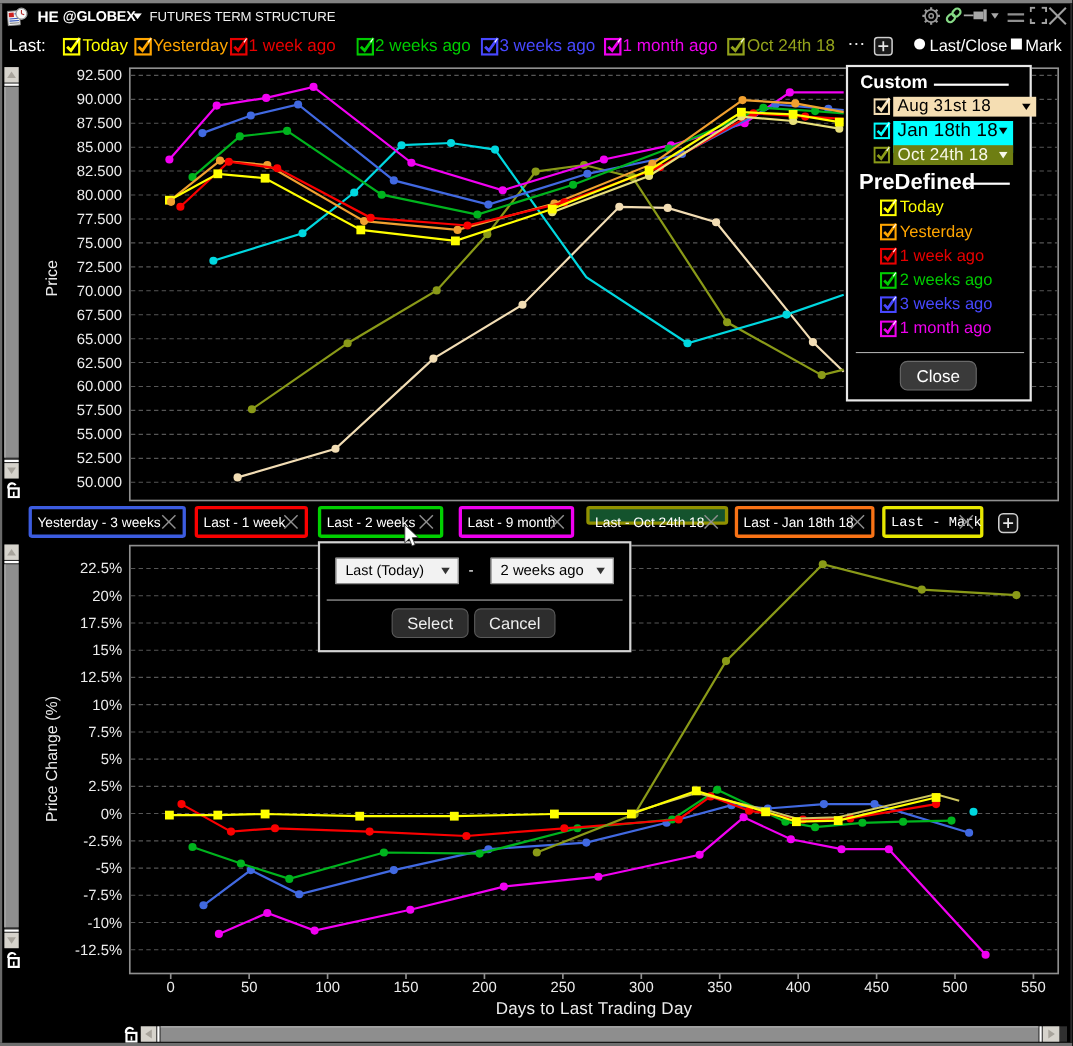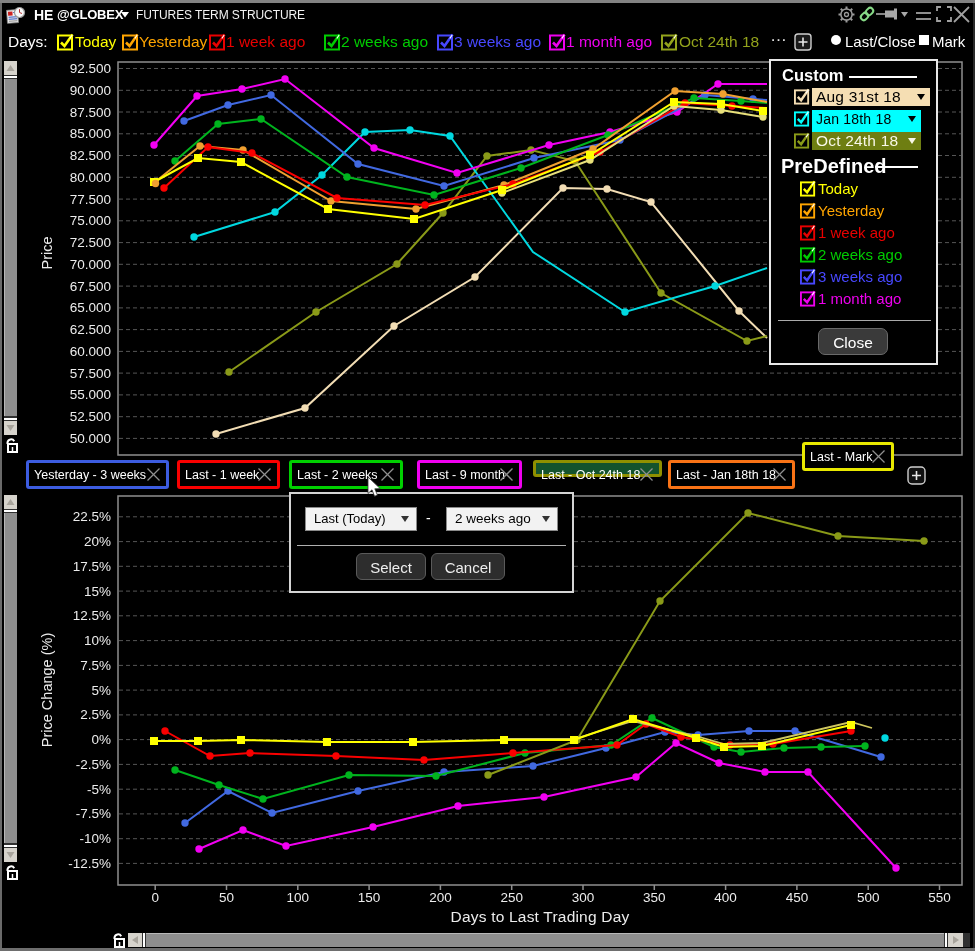--- a/index.html
+++ b/index.html
@@ -348,21 +348,21 @@
       <path d="M15 11 V15 H11"></path>
       <path d="M5 15 H1 V11"></path>
     </g>
   </svg>
 <svg style="position:absolute;left:953px;top:6px" width="17" height="17" viewBox="0 0 17 17">
     <g stroke="#a0a0a0" stroke-width="1.8">
       <line x1="1" y1="1" x2="16" y2="16"></line>
       <line x1="16" y1="1" x2="1" y2="16"></line>
     </g>
   </svg>
-<span style="position:absolute;left:8px;top:33px;color:#fff;font-size:15.5px;">Days:</span>
+<span style="position:absolute;left:8px;top:33px;color:#fff;font-size:15.5px;">Last:</span>
 <svg style="position:absolute;left:57px;top:33px" width="18" height="18" viewBox="0 0 18 18">
     <rect x="1" y="2.5" width="14" height="14" fill="#000" stroke="#ffff00" stroke-width="2"></rect>
     <path d="M4 9.5 L7.5 13 L15.5 1.5" fill="none" stroke="#ffff00" stroke-width="2.6"></path>
     <path d="M12.8 5.5 L15.2 2" fill="none" stroke="#fff" stroke-width="1.1"></path>
   </svg>
 <span style="position:absolute;left:75px;top:33px;color:#ffff00;font-size:15.5px;">Today</span>
 <svg style="position:absolute;left:122px;top:33px" width="18" height="18" viewBox="0 0 18 18">
     <rect x="1" y="2.5" width="14" height="14" fill="#000" stroke="#ffa500" stroke-width="2"></rect>
     <path d="M4 9.5 L7.5 13 L15.5 1.5" fill="none" stroke="#ffa500" stroke-width="2.6"></path>
     <path d="M12.8 5.5 L15.2 2" fill="none" stroke="#fff" stroke-width="1.1"></path>
@@ -454,50 +454,50 @@
   </div>
 <div style="position:absolute;left:668px;top:460px;width:127px;height:29px;border:3px solid #f97316;border-radius:3px;box-sizing:border-box;background:#000;">
     <span style="position:absolute;left:5px;top:5px;color:#fff;font-size:12.5px;white-space:nowrap;">Last - Jan 18th 18</span>
     <svg style="position:absolute;right:5px;top:4px" width="15" height="15" viewBox="0 0 15 15">
       <g stroke="#909090" stroke-width="1.3">
         <line x1="1.5" y1="1.5" x2="13.5" y2="13.5"></line>
         <line x1="13.5" y1="1.5" x2="1.5" y2="13.5"></line>
       </g>
     </svg>
   </div>
-<div style="position:absolute;left:802px;top:442px;width:92px;height:29px;border:3px solid #e8e800;border-radius:3px;box-sizing:border-box;background:#000;">
+<div style="position:absolute;left:802px;top:460px;width:92px;height:29px;border:3px solid #e8e800;border-radius:3px;box-sizing:border-box;background:#000;font-family:Liberation Mono, monospace;">
     <span style="position:absolute;left:5px;top:5px;color:#fff;font-size:12.5px;white-space:nowrap;">Last - Mark</span>
     <svg style="position:absolute;right:5px;top:4px" width="15" height="15" viewBox="0 0 15 15">
       <g stroke="#909090" stroke-width="1.3">
         <line x1="1.5" y1="1.5" x2="13.5" y2="13.5"></line>
         <line x1="13.5" y1="1.5" x2="1.5" y2="13.5"></line>
       </g>
     </svg>
   </div>
 <svg style="position:absolute;left:907px;top:466px" width="20" height="20" viewBox="0 0 20 20">
     <rect x="1" y="1" width="17" height="17" rx="4" fill="#111" stroke="#cfcfcf" stroke-width="1.4"></rect>
     <path d="M9.5 5 V14 M5 9.5 H14" stroke="#e8e8e8" stroke-width="1.6"></path>
   </svg>
 <div style="position:absolute;left:769px;top:59px;width:169px;height:306px;background:#000;border:2px solid #e8e8e8;box-sizing:border-box;"></div>
 <span style="position:absolute;left:782px;top:66px;color:#fff;font-size:16.5px;font-weight:bold;">Custom</span>
 <div style="position:absolute;left:849px;top:76px;width:68px;height:2px;background:#fff;"></div>
 <svg style="position:absolute;left:794px;top:88px" width="17" height="17" viewBox="0 0 18 18">
     <rect x="1" y="2.5" width="14" height="14" fill="#000" stroke="#f5deb3" stroke-width="2"></rect>
     <path d="M4 9.5 L7.5 13 L15.5 1.5" fill="none" stroke="#f5deb3" stroke-width="2.6"></path>
     <path d="M12.8 5.5 L15.2 2" fill="none" stroke="#fff" stroke-width="1.1"></path>
   </svg>
-<div style="position:absolute;left:812px;top:88px;width:118px;height:18px;background:#f5deb3;color:#000;font-size:15.5px;line-height:18px;padding-left:4px;letter-spacing:0.2px;box-sizing:border-box;">Aug 31st 18<svg style="position:absolute;right:4px;top:6px" width="9" height="7">
+<div style="position:absolute;left:812px;top:88px;width:130px;height:18px;background:#f5deb3;color:#000;font-size:15.5px;line-height:18px;padding-left:4px;letter-spacing:0.2px;box-sizing:border-box;">Aug 31st 18<svg style="position:absolute;right:4px;top:6px" width="9" height="7">
       <path d="M0 0 L8 0 L4 6 Z" fill="#000"></path>
     </svg></div>
 <svg style="position:absolute;left:794px;top:110px" width="17" height="17" viewBox="0 0 18 18">
     <rect x="1" y="2.5" width="14" height="14" fill="#000" stroke="#00ffff" stroke-width="2"></rect>
     <path d="M4 9.5 L7.5 13 L15.5 1.5" fill="none" stroke="#00ffff" stroke-width="2.6"></path>
     <path d="M12.8 5.5 L15.2 2" fill="none" stroke="#fff" stroke-width="1.1"></path>
   </svg>
-<div style="position:absolute;left:812px;top:110px;width:109px;height:29px;background:#00ffff;color:#000;font-size:14px;line-height:18px;padding-left:4px;letter-spacing:0.2px;box-sizing:border-box;">Jan 18th 18<svg style="position:absolute;right:4px;top:6px" width="9" height="7">
+<div style="position:absolute;left:812px;top:110px;width:109px;height:29px;background:#00ffff;color:#000;font-size:17px;line-height:18px;padding-left:4px;letter-spacing:0.2px;box-sizing:border-box;">Jan 18th 18<svg style="position:absolute;right:4px;top:6px" width="9" height="7">
       <path d="M0 0 L8 0 L4 6 Z" fill="#000"></path>
     </svg></div>
 <svg style="position:absolute;left:794px;top:132px" width="17" height="17" viewBox="0 0 18 18">
     <rect x="1" y="2.5" width="14" height="14" fill="#000" stroke="#8a9a18" stroke-width="2"></rect>
     <path d="M4 9.5 L7.5 13 L15.5 1.5" fill="none" stroke="#8a9a18" stroke-width="2.6"></path>
     <path d="M12.8 5.5 L15.2 2" fill="none" stroke="#fff" stroke-width="1.1"></path>
   </svg>
 <div style="position:absolute;left:812px;top:132px;width:109px;height:18px;background:#6e7e12;color:#f8f8e8;font-size:15.5px;line-height:18px;padding-left:4px;letter-spacing:0.2px;box-sizing:border-box;">Oct 24th 18<svg style="position:absolute;right:4px;top:6px" width="9" height="7">
       <path d="M0 0 L8 0 L4 6 Z" fill="#f8f8e8"></path>
     </svg></div>

